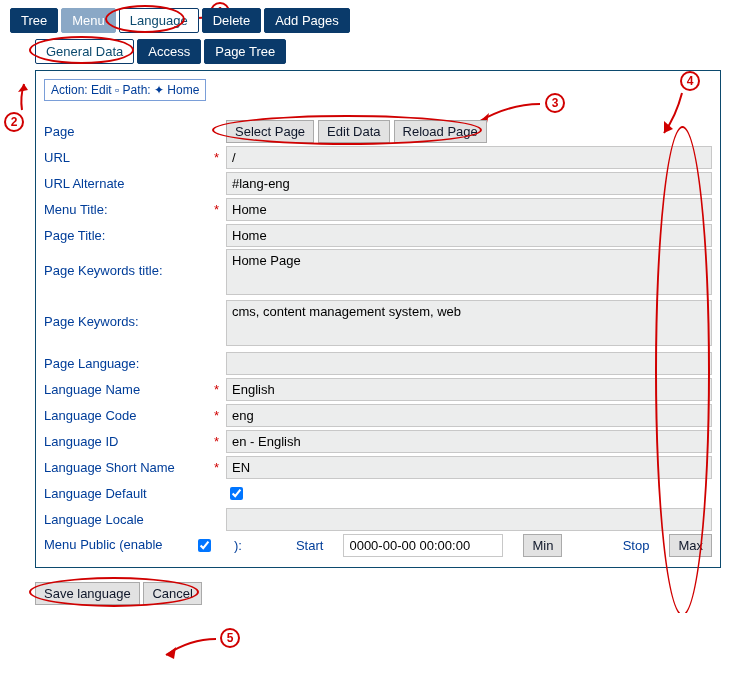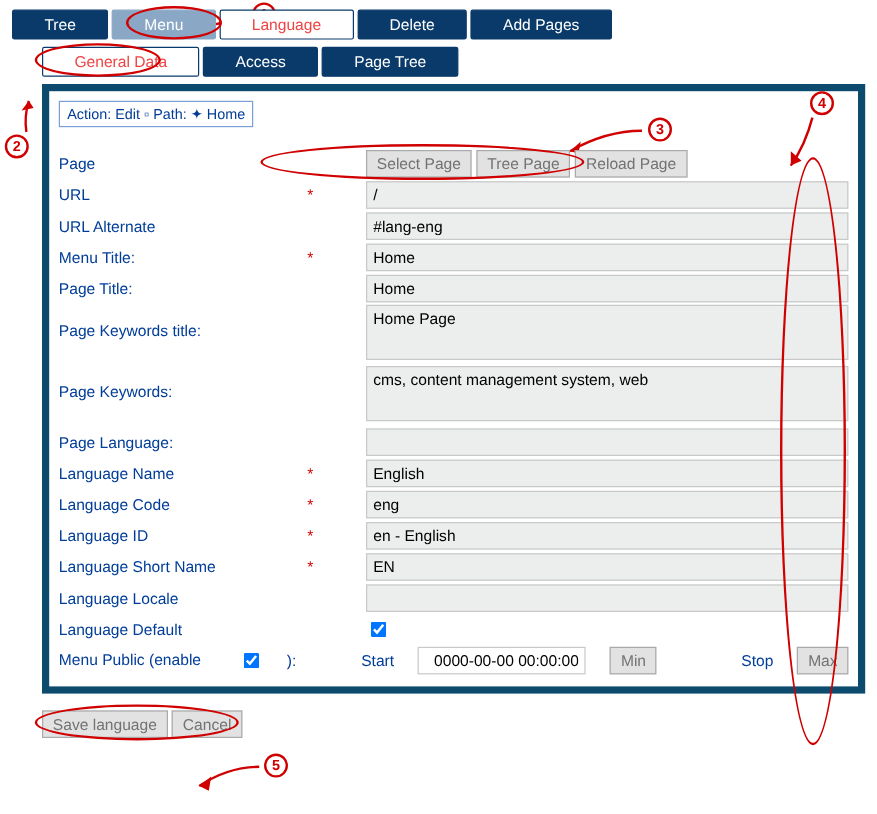--- a/index.html
+++ b/index.html
@@ -9,78 +9,78 @@
     font-family: Arial, Helvetica, sans-serif;
     font-size: 13px;
     background: #fff;
     width: 731px;
     color: #333;
   }
   .tabrow { display: flex; gap: 3px; margin-bottom: 6px; position: relative; }
   .tab {
     background: #0a3a6a;
     color: #fff;
-    padding: 4px 26px;
+    padding: 4px 10px;
     font-size: 13px;
     border: 1px solid #0a3a6a;
     cursor: pointer;
     border-radius: 2px;
   }
   .tab.light { background: #8aa8c6; border-color:#8aa8c6; }
-  .tab.selected { background: #fff; color: #ef4444; border:1px solid #0a3a6a; }
+  .tab.selected { background: #fff; color: #0c4a6e; border:1px solid #0a3a6a; }
   .num {
     position: absolute;
     border: 2px solid #d00000;
     color: #d00000;
     border-radius: 50%;
     width: 20px; height: 20px;
     display: flex; align-items: center; justify-content: center;
     font-size: 12px; font-weight: bold;
     background:#fff;
   }
   .arrow { position:absolute; pointer-events:none; }
   .panel {
-    border: 6px solid #0c4a6e;
+    border: 1px solid #0c4a6e;
     padding: 8px;
     margin-left: 25px;
     position: relative;
   }
   .action-bar {
     display: inline-block;
     border: 1px solid #7a9ed8;
     color: #003d99;
     padding: 3px 6px;
     font-size: 12px;
   }
   .form { margin-top: 18px; }
-  .row { display: flex; align-items: center; min-height: 24px; margin-bottom: 2px; gap: 37px; }
+  .row { display: flex; align-items: center; min-height: 24px; margin-bottom: 2px; }
   .lab { width: 170px; color: #003d99; font-size: 13px; }
   .req { color: #d00000; margin-right:4px; font-size:13px; width:8px; display:inline-block; }
   .val { flex: 1; }
   .inp {
     width: 100%;
     background: #eceded;
     border: 1px solid #c8c8c8;
     padding: 3px 5px;
     font-family: inherit;
     font-size: 13px;
   }
   .ta { height: 46px; resize: none; }
   .btn {
     background: #e2e2e2;
     border: 1px solid #aaa;
     padding: 3px 8px;
     font-size: 13px;
-    color: #737373;
+    color: #0f172a;
     cursor: pointer;
   }
   .btnrow { display:flex; gap:4px; }
   .pubrow { display:flex; align-items:center; gap:20px; }
   .pubrow .lab2 { color:#003d99; }
-  .dt { width:140px; background:#fff; border:1px solid #c8c8c8; padding:3px 5px; font-family:inherit; font-size:13px; text-align:right; }
+  .dt { width:160px; background:#fff; border:1px solid #c8c8c8; padding:3px 5px; font-family:inherit; font-size:13px; text-align:left; }
   .footer { margin-top: 14px; margin-left: 25px; }
   
   .oval {
     position:absolute; border:2px solid #d00000; border-radius:50%;
     pointer-events:none;
   }
 </style>
 </head>
 <body>
 
@@ -131,21 +131,21 @@
   
   <div class="oval" style="right:10px; top:55px; width:55px; height:490px;"></div>
 
   <div class="form">
 
     <div class="row" style="position:relative;">
       <div class="lab">Page</div>
       <span class="req"></span>
       <div class="btnrow">
         <button class="btn">Select Page</button>
-        <button class="btn">Tree Page</button>
+        <button class="btn">Edit Data</button>
         <button class="btn">Reload Page</button>
       </div>
       <div class="oval" style="left:168px; top:-4px; width:270px; height:30px;"></div>
     </div>
 
     <div class="row">
       <div class="lab">URL</div>
       <span class="req">*</span>
       <div class="val"><input class="inp" value="/" style=""></div>
     </div>
@@ -205,29 +205,29 @@
       <div class="val"><input class="inp" value="en - English" style=""></div>
     </div>
 
     <div class="row">
       <div class="lab">Language Short Name</div>
       <span class="req">*</span>
       <div class="val"><input class="inp" value="EN" style=""></div>
     </div>
 
     <div class="row">
+      <div class="lab">Language Default</div>
+      <span class="req"></span>
+      <div class="val"><input type="checkbox" checked="" style=""></div>
+    </div>
+
+    <div class="row">
       <div class="lab">Language Locale</div>
       <span class="req"></span>
       <div class="val"><input class="inp" value="" style=""></div>
-    </div>
-
-    <div class="row">
-      <div class="lab">Language Default</div>
-      <span class="req"></span>
-      <div class="val"><input type="checkbox" checked="" style=""></div>
     </div>
 
     <div class="row pubrow">
       <div class="lab" style="width:130px; line-height:1.2;">Menu Public (enable</div>
       <input type="checkbox" checked="" style="">
       <span class="lab2">):</span>
       <span style="width:14px;"></span>
       <span class="lab2">Start</span>
       <input class="dt" value="0000-00-00 00:00:00" style="">
       <button class="btn">Min</button>

